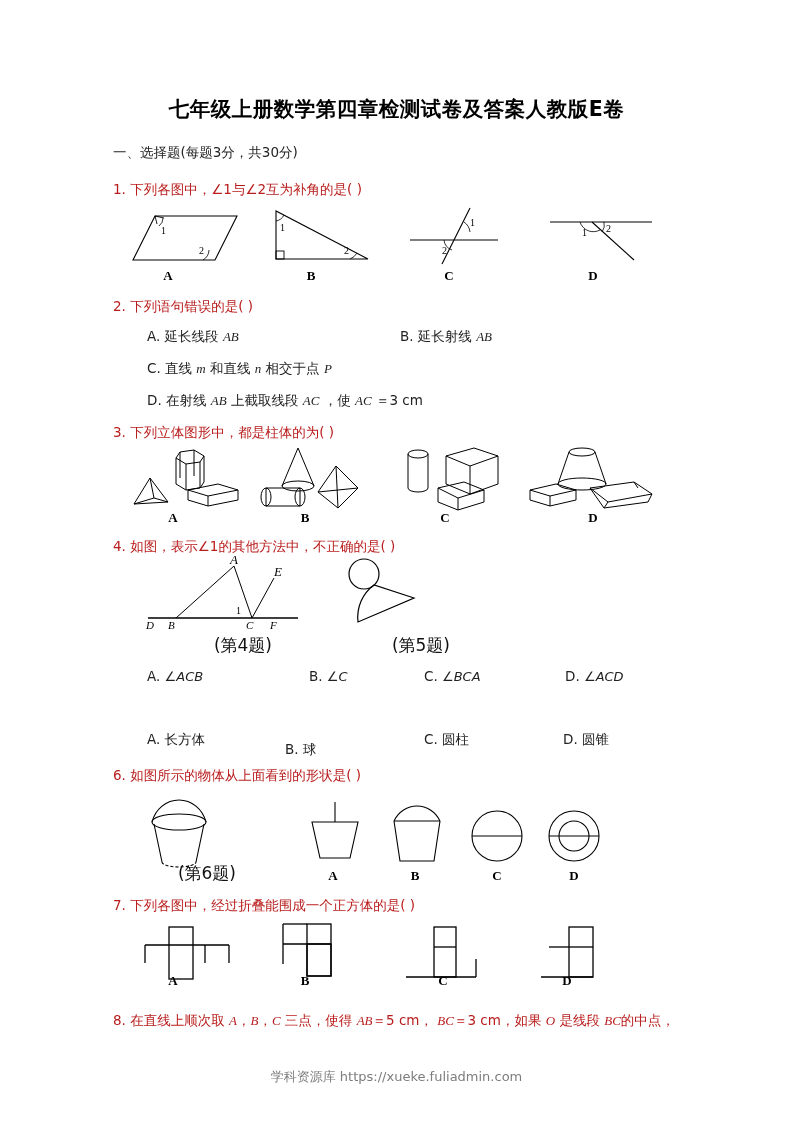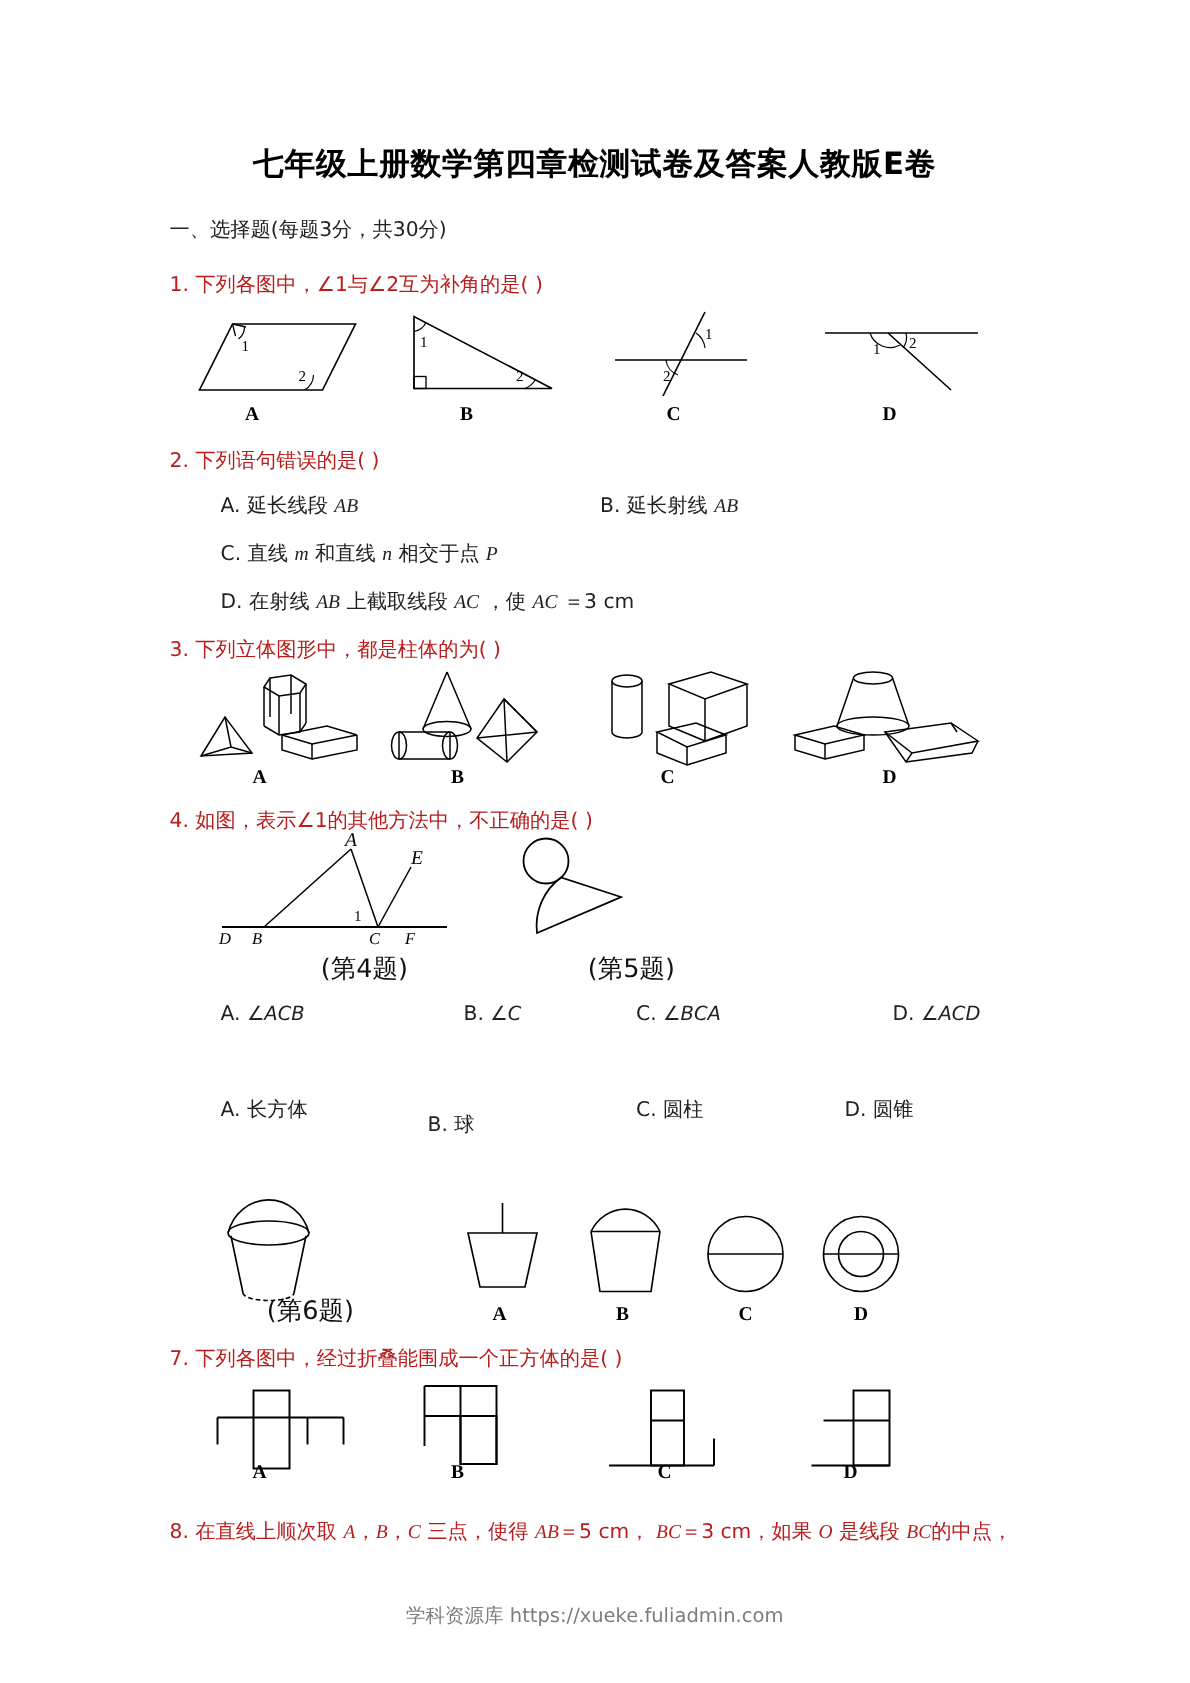--- a/index.html
+++ b/index.html
@@ -247,21 +247,21 @@
     <span class="mi ang">∠ACB</span>
   </div>
   <div class="opt" style="left:285px;top:668px;margin-left:24px;">
     <span>B.</span>
     <span class="mi ang">∠C</span>
   </div>
   <div class="opt" style="left:424px;top:668px;">
     <span>C.</span>
     <span class="mi ang">∠BCA</span>
   </div>
-  <div class="opt" style="left:595px;top:668px;">
+  <div class="opt" style="left:565px;top:668px;">
     <span>D.</span>
     <span class="mi ang">∠ACD</span>
   </div>
 
   <div class="opt" style="left:147px;top:731px;">
     <span>A.</span>
     <span>长方体</span>
   </div>
   <div class="opt" style="left:285px;top:731px;margin-top:10px;">
     <span>B.</span>
@@ -269,20 +269,24 @@
   </div>
   <div class="opt" style="left:424px;top:731px;">
     <span>C.</span>
     <span>圆柱</span>
   </div>
   <div class="opt" style="left:563px;top:731px;">
     <span>D.</span>
     <span>圆锥</span>
   </div>
 
+  <div class="q" style="top:767px;">
+    <span>6.</span>
+    <span>如图所示的物体从上面看到的形状是(        )</span>
+  </div>
 
   <div class="fig" style="left:136px;top:792px;">
     <svg width="92" height="80" viewBox="0 0 92 80">
       <g fill="none" stroke="#000" stroke-width="1.1">
         <path d="M16,30 A28,30 0 0 1 70,30"></path>
         <ellipse cx="43" cy="30" rx="27" ry="8"></ellipse>
         <path d="M18,32 L26,70 M68,32 L60,70"></path>
         <path d="M26,70 A17,5 0 0 0 60,70" stroke-dasharray="3,2"></path>
       </g>
     </svg>

